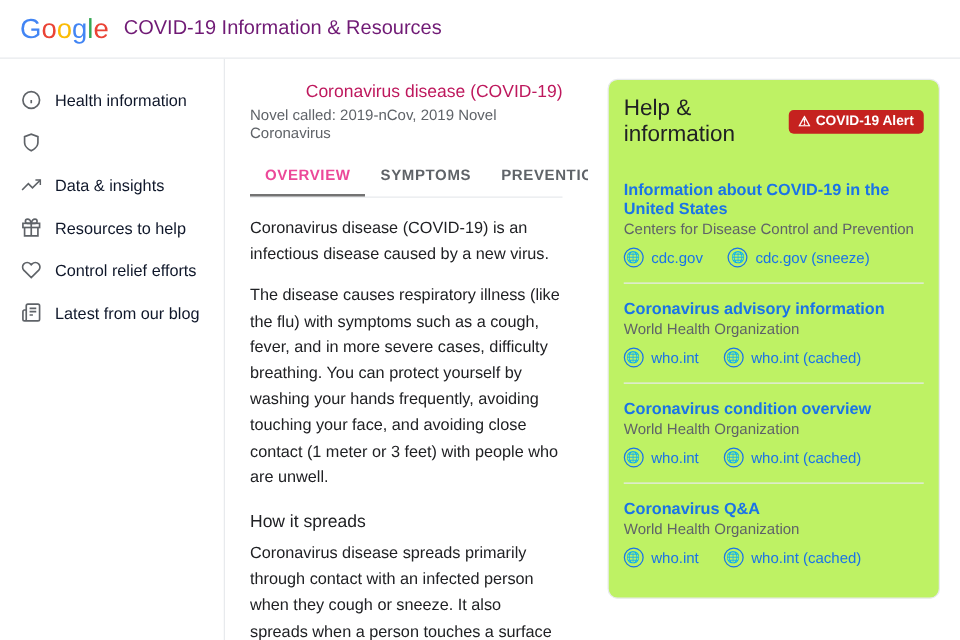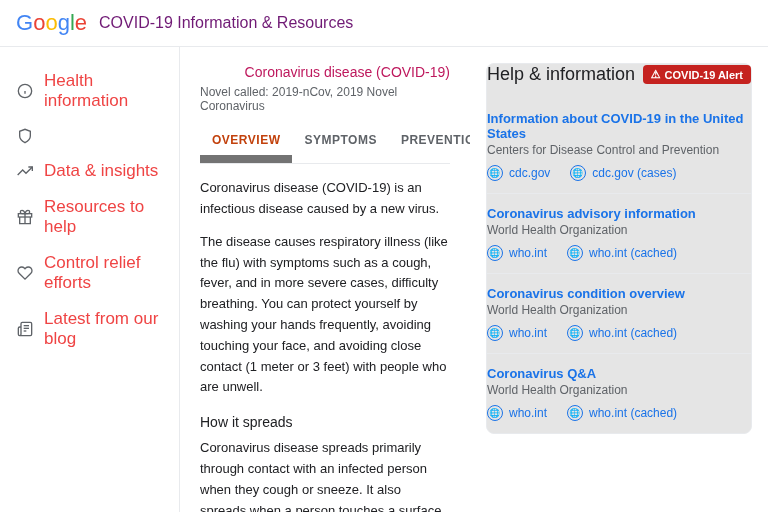--- a/index.html
+++ b/index.html
@@ -13,44 +13,44 @@
     .g-red { color: #EA4335; }
     .g-yellow { color: #FBBC05; }
     .g-green { color: #34A853; }
     .header-title { font-size: 16px; color: #701a75; font-weight: 400; }
 
     
     .main { display: flex; height: calc(512px - 45px); }
 
     
     .sidebar { width: 180px; padding: 16px 0; border-right: 1px solid #e8eaed; flex-shrink: 0; }
-    .sidebar-item { display: flex; align-items: center; padding: 8px 16px; cursor: pointer; font-size: 17px; color: #ef4444; }
+    .sidebar-item { display: flex; align-items: center; padding: 8px 16px; cursor: pointer; font-size: 13px; color: #0f172a; }
     .sidebar-icon { width: 18px; height: 18px; margin-right: 10px; flex-shrink: 0; display: flex; align-items: center; justify-content: center; color: #5f6368; }
 
     
     .content { flex: 1; display: flex; overflow: hidden; }
 
     
     .article { width: 290px; padding: 16px 20px; overflow-y: auto; flex-shrink: 0; }
     .article h1 { font-size: 14px; font-weight: 400; color: #be185d; line-height: 1.3; margin-bottom: 4px; text-align: right; }
     .article .also-called { font-size: 12px; color: #5f6368; margin-bottom: 12px; }
 
     
     .tabs { display: flex; border-bottom: 1px solid #e8eaed; margin-bottom: 14px; }
     .tab { padding: 8px 12px; font-size: 12px; font-weight: 600; color: #5f6368; cursor: pointer; text-transform: uppercase; letter-spacing: 0.5px; }
-    .tab.active { color: #c2410c; border-bottom: 8px solid #737373; }
+    .tab.active { color: #ec4899; border-bottom: 2px solid #737373; }
 
     .article p { font-size: 13px; line-height: 1.6; color: #202124; margin-bottom: 12px; }
     .article .section-title { font-size: 14px; font-weight: 400; color: #202124; margin: 16px 0 8px 0; }
 
     
     .right-panel { flex: 1; padding: 16px; overflow-y: auto; }
 
     
-    .help-card { background: #e5e5e5; border: 1px solid #e8eaed; border-radius: 8px; padding: 0; margin-bottom: 16px; }
+    .help-card { background: #bef264; border: 1px solid #e8eaed; border-radius: 8px; padding: 12px; margin-bottom: 16px; }
     .help-header { display: flex; align-items: center; justify-content: space-between; margin-bottom: 14px; }
     .help-header h2 { font-size: 18px; font-weight: 400; color: #202124; }
     .covid-alert-badge { background: #c5221f; color: #fff; font-size: 11px; font-weight: 600; padding: 3px 8px; border-radius: 4px; display: flex; align-items: center; gap: 4px; white-space: nowrap; }
 
     .info-item { padding: 12px 0; border-bottom: 1px solid #e8eaed; }
     .info-item:last-child { border-bottom: none; }
     .info-item h3 { font-size: 13px; font-weight: 600; color: #1a73e8; margin-bottom: 2px; }
     .info-item .org { font-size: 12px; color: #5f6368; margin-bottom: 8px; }
     .info-links { display: flex; gap: 20px; }
     .info-link { display: flex; align-items: center; gap: 6px; font-size: 12px; color: #1a73e8; cursor: pointer; }
@@ -179,21 +179,21 @@
         <div class="info-item">
           <h3>Information about COVID-19 in the United States</h3>
           <div class="org">Centers for Disease Control and Prevention</div>
           <div class="info-links">
             <div class="info-link">
               <div class="globe-icon">🌐</div>
               <span>cdc.gov</span>
             </div>
             <div class="info-link">
               <div class="globe-icon">🌐</div>
-              <span>cdc.gov (cases)</span>
+              <span>cdc.gov (sneeze)</span>
             </div>
           </div>
         </div>
 
         <div class="info-item">
           <h3>Coronavirus advisory information</h3>
           <div class="org">World Health Organization</div>
           <div class="info-links">
             <div class="info-link">
               <div class="globe-icon">🌐</div>

